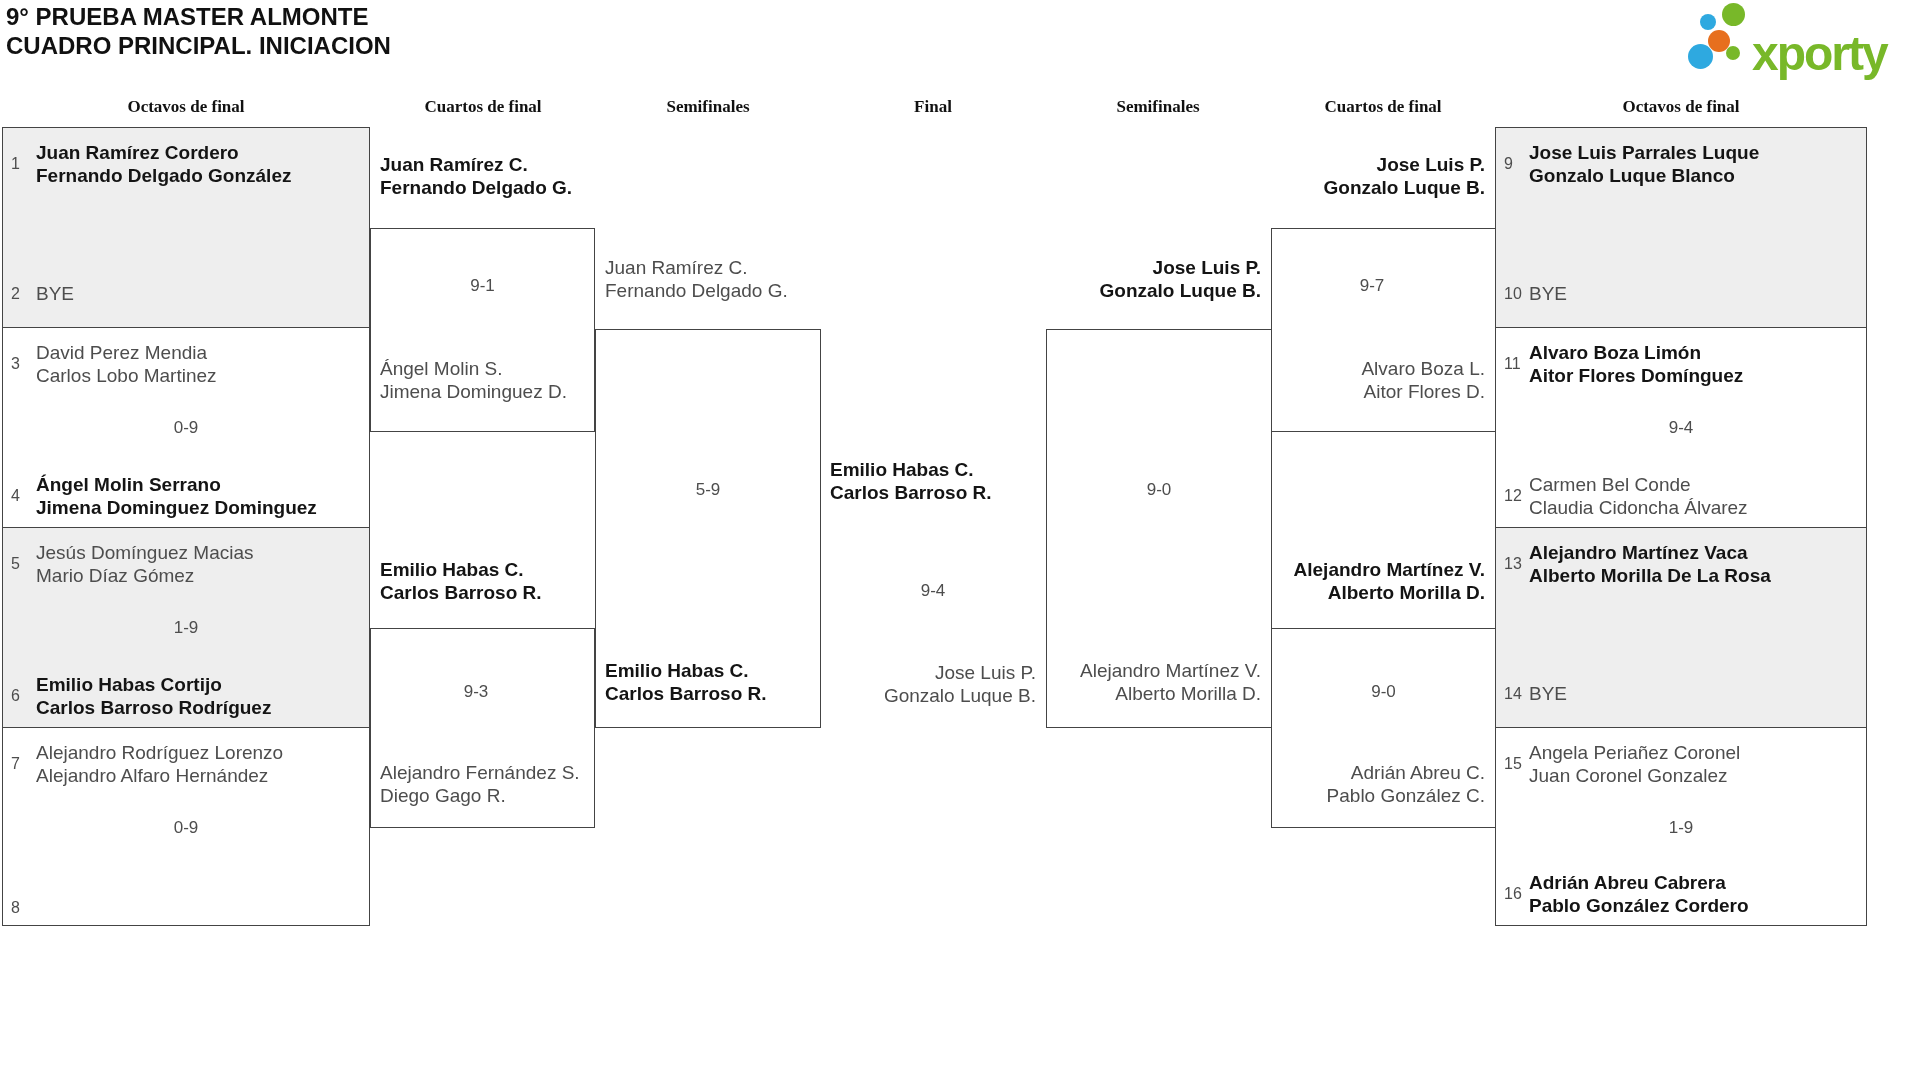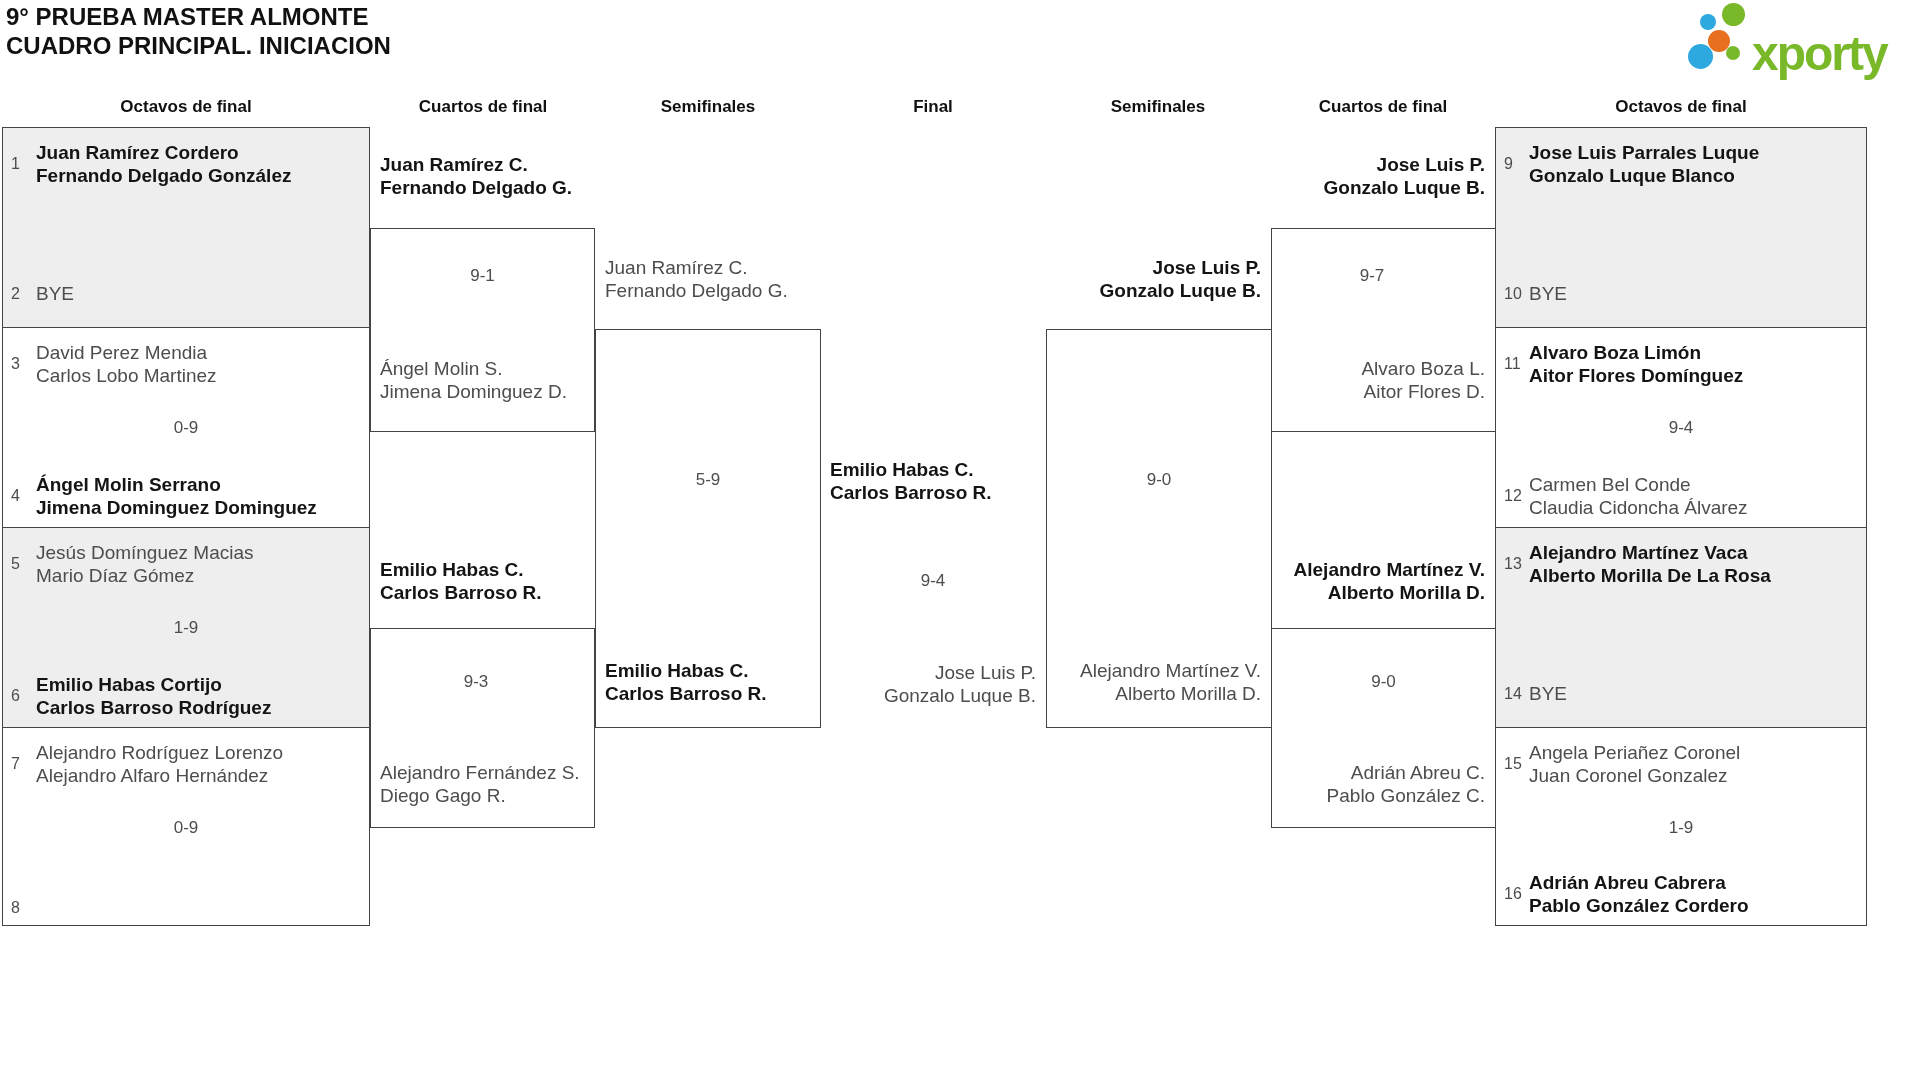--- a/index.html
+++ b/index.html
@@ -3,21 +3,21 @@
 <meta charset="utf-8">
 <style>
   html,body { margin:0; padding:0; background:#fff; }
   .stage { position:relative; width:1920px; height:1067px; background:#fff;
            font-family:"Liberation Sans", sans-serif; overflow:hidden; }
 
   .title { position:absolute; left:6px; top:2px; font-size:24px; line-height:29px;
            font-weight:700; color:#111; white-space:pre; }
 
   .rh { position:absolute; top:97px; width:300px; text-align:center;
-        font-size:17px; font-weight:700; color:#111; }
+        font-size:17px; font-weight:700; color:#111;font-family:Liberation Serif, serif; }
 
   
   .oct-box { position:absolute; top:127px; height:799px; border:1px solid #444;
              box-sizing:border-box; }
   .oct-left  { left:2px;    width:368px; }
   .oct-right { left:1495px; width:372px; }
   .oct-match { position:relative; box-sizing:border-box; height:200px;
                border-bottom:1px solid #444; }
   .oct-match.last { height:197px; border-bottom:none; }
   .oct-match.gray { background:#eeeeee; }
@@ -39,21 +39,21 @@
   .qf-l1 { left:370px;  top:228px; width:225px; height:204px; }
   .qf-l2 { left:370px;  top:628px; width:225px; height:200px; }
   .sf-l  { left:595px;  top:329px; width:226px; height:399px; }
   .sf-r  { left:1046px; top:329px; width:226px; height:399px; }
   .qf-r1 { left:1271px; top:228px; width:225px; height:204px; }
   .qf-r2 { left:1271px; top:628px; width:225px; height:200px; }
 
   .adv-team { position:absolute; font-size:19px; line-height:23px; color:#4d4d4d; }
   .ralign { text-align:right; }
 
-  .fscore { position:absolute; text-align:center; font-size:17px; color:#4d4d4d; }
+  .fscore { position:absolute; text-align:center; font-size:17px; color:#4d4d4d;margin-top:10px; }
 
   
   .logo { position:absolute; left:1680px; top:0; width:240px; height:84px; }
   .dot { position:absolute; border-radius:50%; }
   .dot-blue-sm  { left:20px; top:14px; width:16px; height:16px; background:#2ea9e0; }
   .dot-green-lg { left:42px; top:3px;  width:23px; height:23px; background:#78b829; }
   .dot-orange   { left:28px; top:30px; width:22px; height:22px; background:#e76f1e; }
   .dot-blue-lg  { left:8px;  top:44px; width:25px; height:25px; background:#2ea9e0; }
   .dot-green-sm { left:46px; top:46px; width:14px; height:14px; background:#78b829; }
   .wordmark { position:absolute; left:72px; top:18px; font-size:48px; line-height:1;

